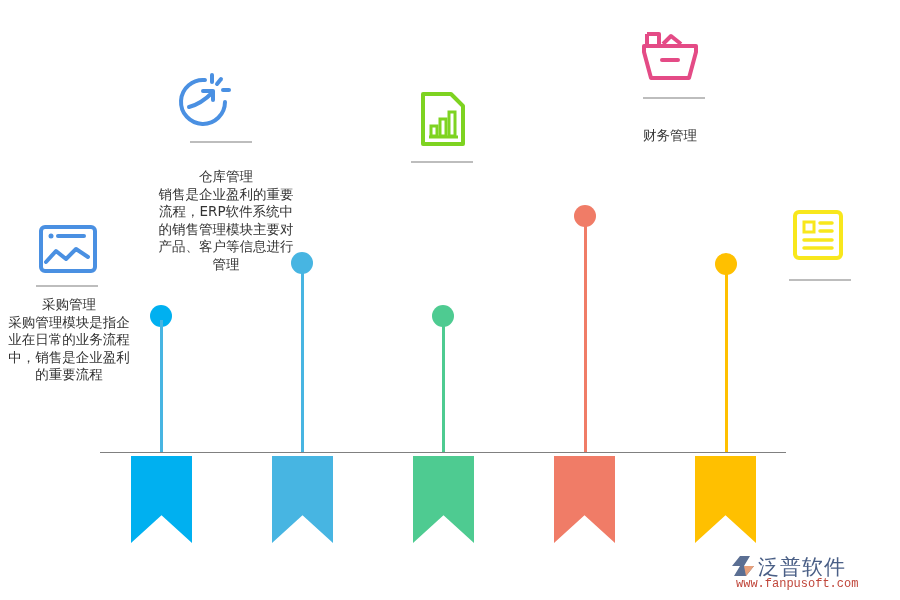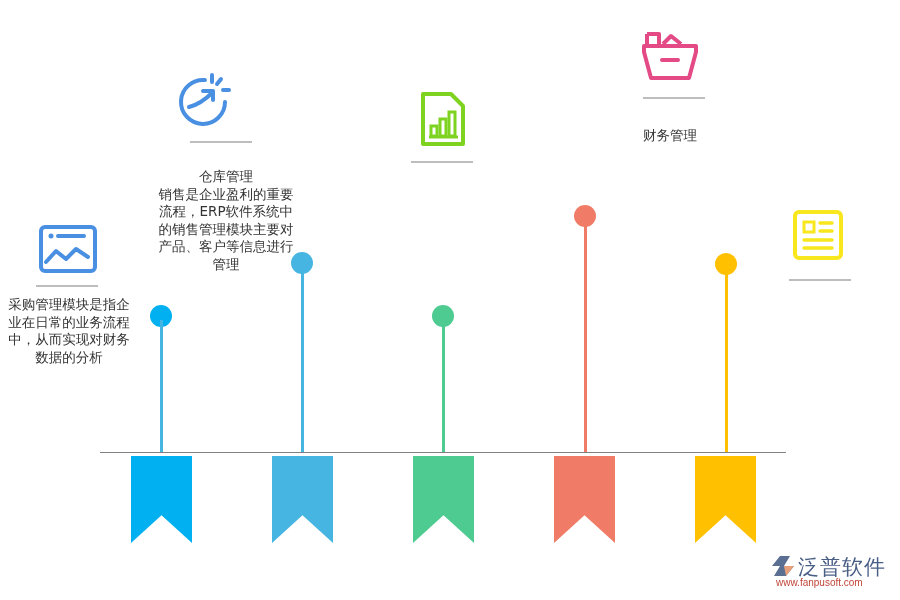--- a/index.html
+++ b/index.html
@@ -7,40 +7,41 @@
     .abs { position: absolute; }
     .icon { position: absolute; }
     .icon svg { display: block; }
     .divider { position: absolute; height: 2px; background: #bdbdbd; }
     .textblock { position: absolute; text-align: center; color: #333333; font-size: 13.5px; line-height: 17.5px; }
     .textblock .title { display: block; }
     .stem { position: absolute; width: 3px; }
     .dot { position: absolute; width: 22px; height: 22px; border-radius: 50%; }
     .baseline { position: absolute; left: 100px; top: 452px; width: 686px; height: 1px; background: #808080; }
     .ribbon { position: absolute; top: 456px; width: 61px; height: 87px; clip-path: polygon(0 0, 100% 0, 100% 100%, 50% 68%, 0 100%); }
-    .logo { position: absolute; left: 772px; top: 553px; width: 120px; height: 40px; }
+    .logo { position: absolute; left: 732px; top: 553px; width: 120px; height: 40px; }
     .logo-name { position: absolute; left: 26px; top: 0; font-size: 21px; color: #4a5f86; letter-spacing: 1px; font-family: "DejaVu Sans", sans-serif; }
-    .logo-url { position: absolute; left: 4px; top: 24px; font-size: 10px; color: #c0463a; font-family: Liberation Sans, sans-serif; }
+    .logo-url { position: absolute; left: 4px; top: 24px; font-size: 12px; color: #c0463a; font-family: Liberation Mono, monospace; }
   </style>
 </head>
 <body>
 
 <div class="icon" style="left:38px;top:224px;">
   <svg width="60" height="50" viewBox="0 0 60 50">
     <rect x="3" y="3" width="54" height="44" rx="4" fill="none" stroke="#4a90e2" stroke-width="4"></rect>
     <line x1="3" y1="16" x2="57" y2="16" stroke="#4a90e2" stroke-width="0"></line>
     <circle cx="13" cy="12" r="2.5" fill="#4a90e2"></circle>
     <line x1="20" y1="12" x2="46" y2="12" stroke="#4a90e2" stroke-width="4" stroke-linecap="round"></line>
     <polyline points="8,38 18,27 28,35 38,25 50,33" fill="none" stroke="#4a90e2" stroke-width="4" stroke-linejoin="round" stroke-linecap="round"></polyline>
     <line x1="20" y1="47" x2="57" y2="47" stroke="#ffffff" stroke-width="0"></line>
   </svg>
 </div>
 <div class="divider" style="left:36px;top:285px;width:62px;"></div>
 <div class="textblock" style="left:2px;top:296px;width:134px;">
-  <span>采购管理模块是指企业在日常的业务流程中，从而实现对财务数据的分析</span>
+  <span class="title">采购管理</span>
+  <span>采购管理模块是指企业在日常的业务流程中，销售是企业盈利的重要流程</span>
 </div>
 <div class="dot" style="left:150px;top:305px;background:#00b0f0;"></div>
 <div class="stem" style="left:160px;top:320px;height:133px;background:#47b5e2;"></div>
 <div class="ribbon" style="left:131px;background:#00b0f0;"></div>
 
 <div class="icon" style="left:175px;top:72px;">
   <svg width="58" height="55" viewBox="0 0 58 55">
     <path d="M30 8 A22 22 0 1 0 50 30" fill="none" stroke="#4a90e2" stroke-width="4" stroke-linecap="round"></path>
     <path d="M14 35 C22 33 30 28 38 20" fill="none" stroke="#4a90e2" stroke-width="4" stroke-linecap="round"></path>
     <polyline points="28,19 38,19 38,28" fill="none" stroke="#4a90e2" stroke-width="4" stroke-linecap="round" stroke-linejoin="round"></polyline>

